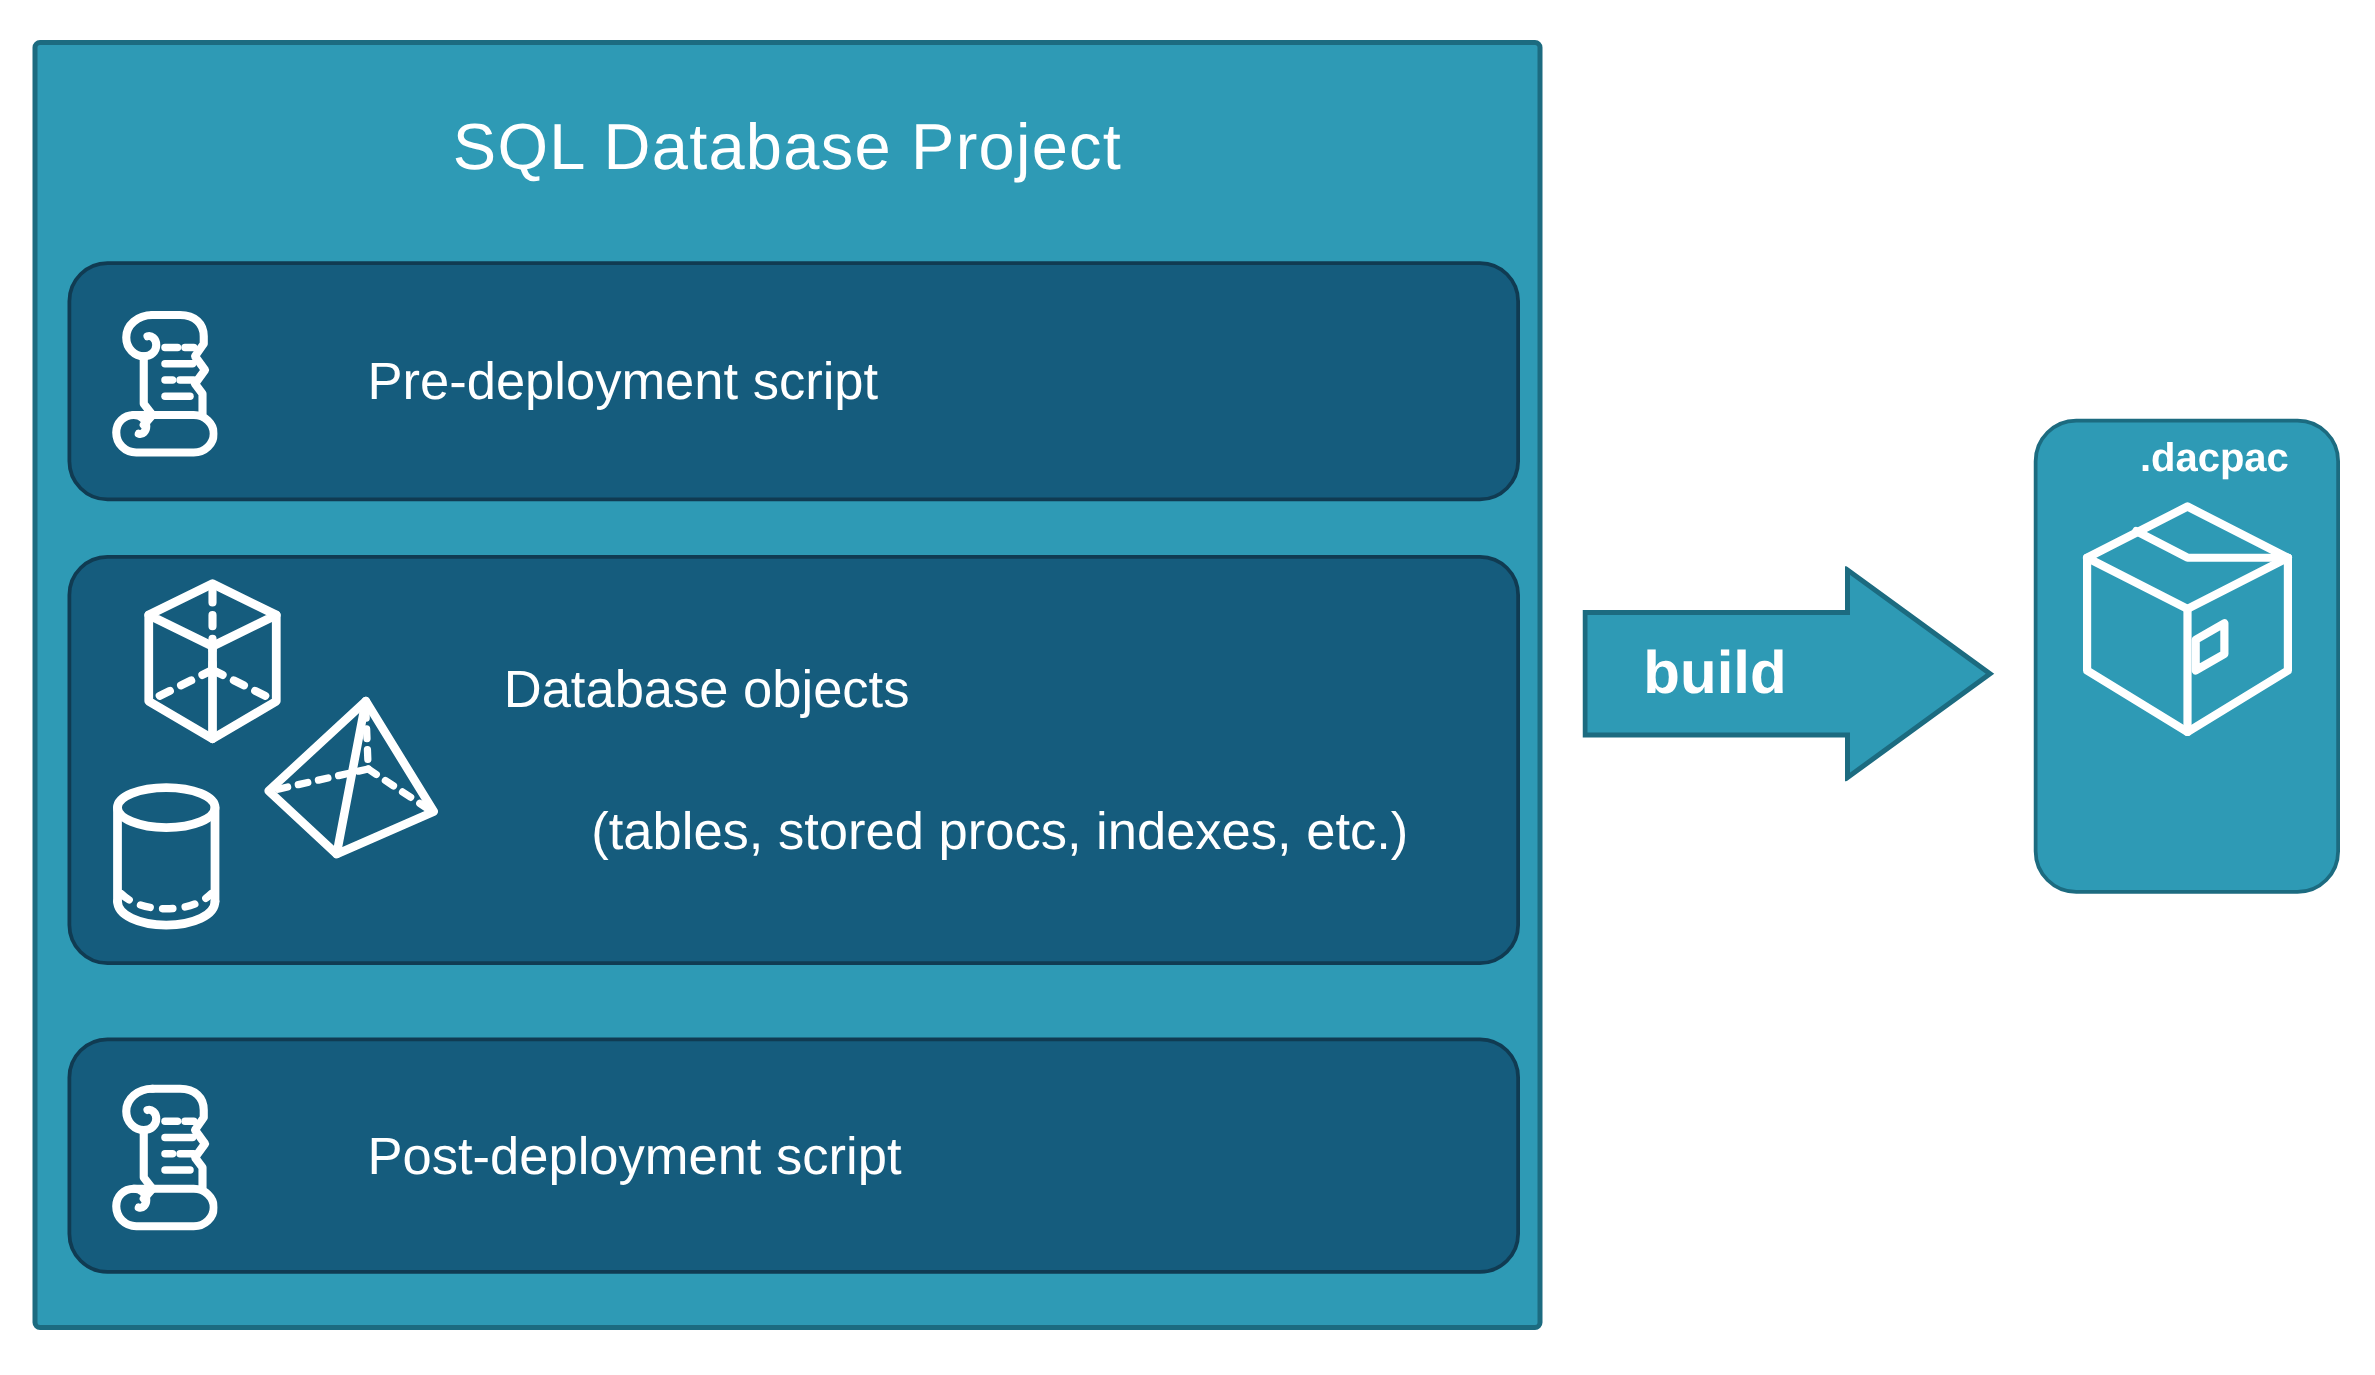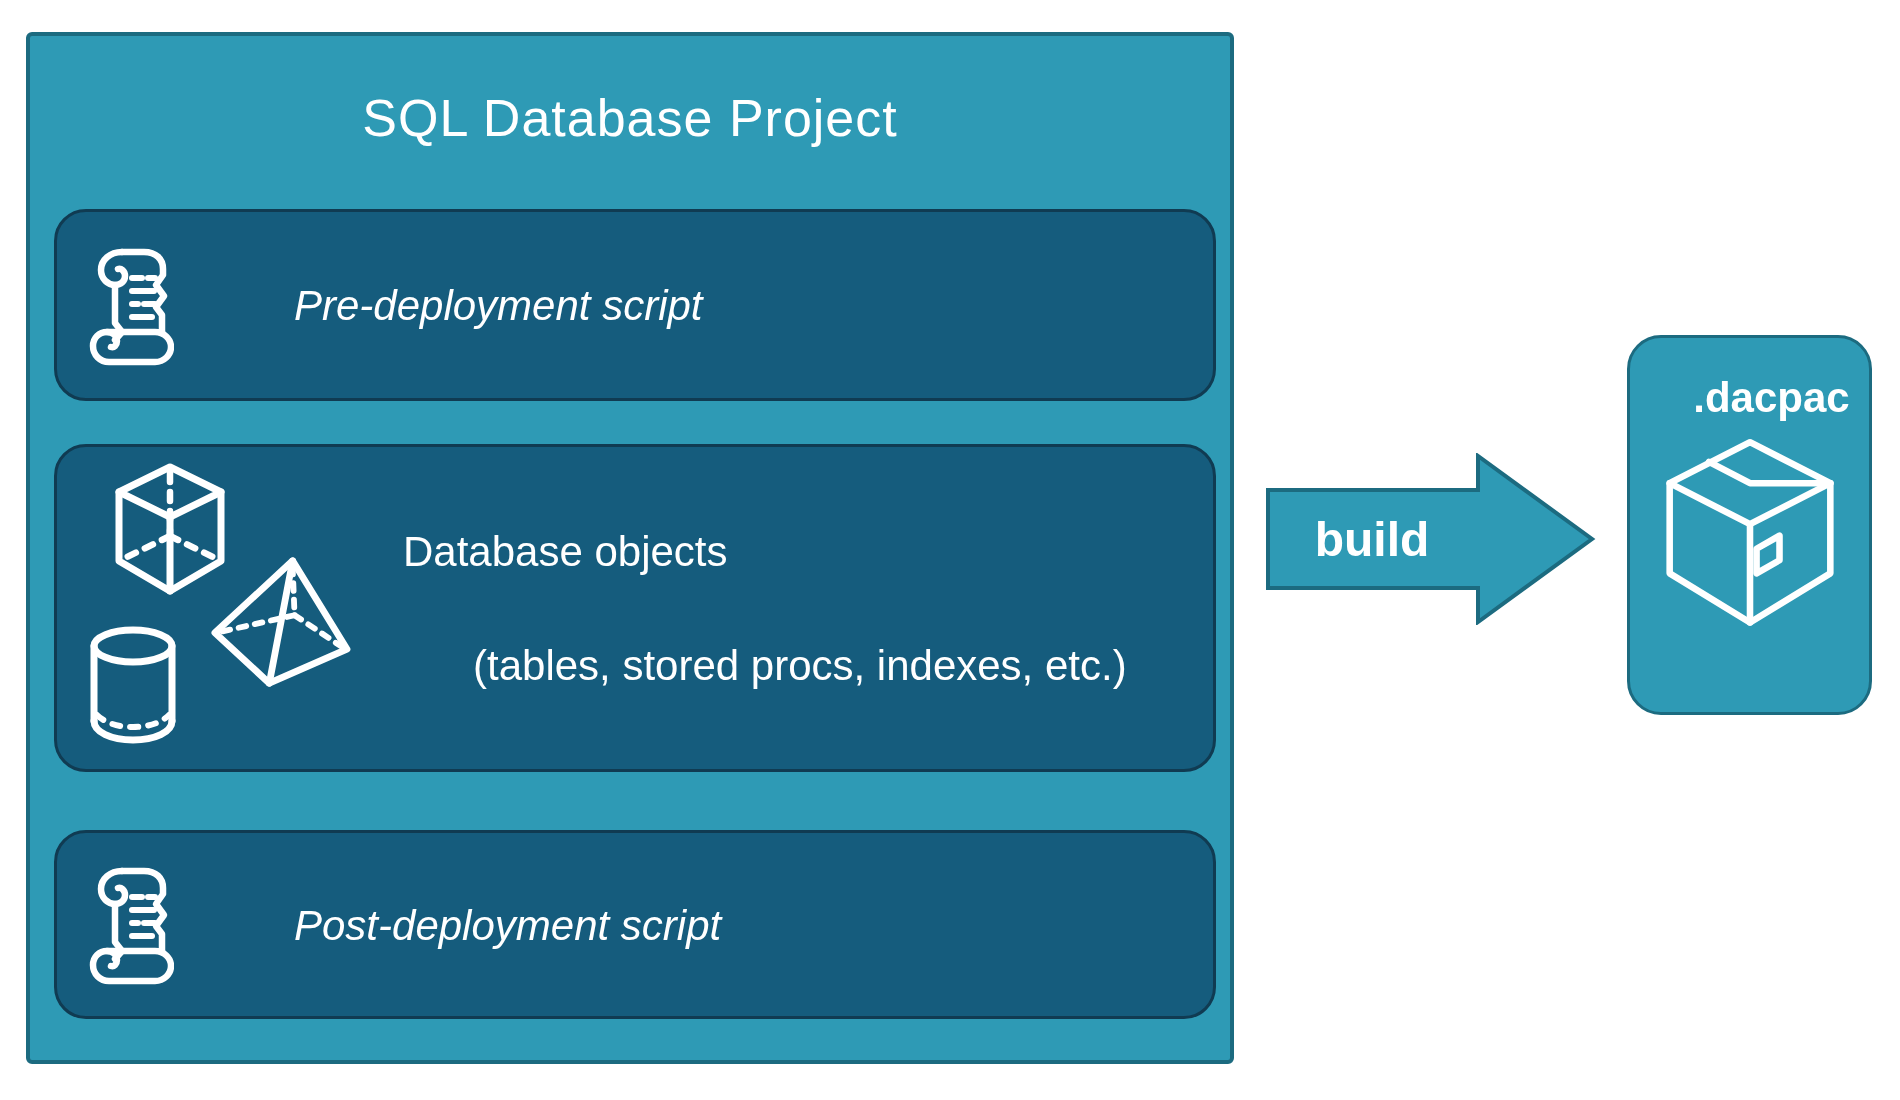--- a/index.html
+++ b/index.html
@@ -53,21 +53,21 @@
 
   .panel-label{
     position:absolute;
     top:50%;transform:translateY(-50%);
     color:var(--white);
     font-size:42px;
     line-height:57px;
     font-weight:400;
     white-space:pre;
   }
-  .label-left-script{left:237px;font-style:italic;}
+  .label-left-script{left:237px;}
   .label-left-obj{left:346px;}
 
   .icon{position:absolute;}
 
   
   .build-arrow{
     position:absolute;
     left:1266px;top:453px;width:330px;height:172px;
   }
   .build-arrow svg{position:absolute;inset:0;}
@@ -83,24 +83,24 @@
 
   
   .dacpac-box{
     position:absolute;
     left:1627px;top:335px;width:245px;height:380px;
     background:var(--teal);
     border:3px solid var(--teal-border);
     border-radius:34px;
   }
   .dacpac-label{
-    margin-top:36px;
+    margin-top:10px;
     text-align:center;
     color:var(--white);
-    font-size:42px;
+    font-size:32px;
     font-weight:700;
     padding-left:44px;
   }
   .package-icon{
     display:block;
     margin:12px auto 0 auto;
   }
 </style>
 </head>
 <body>

